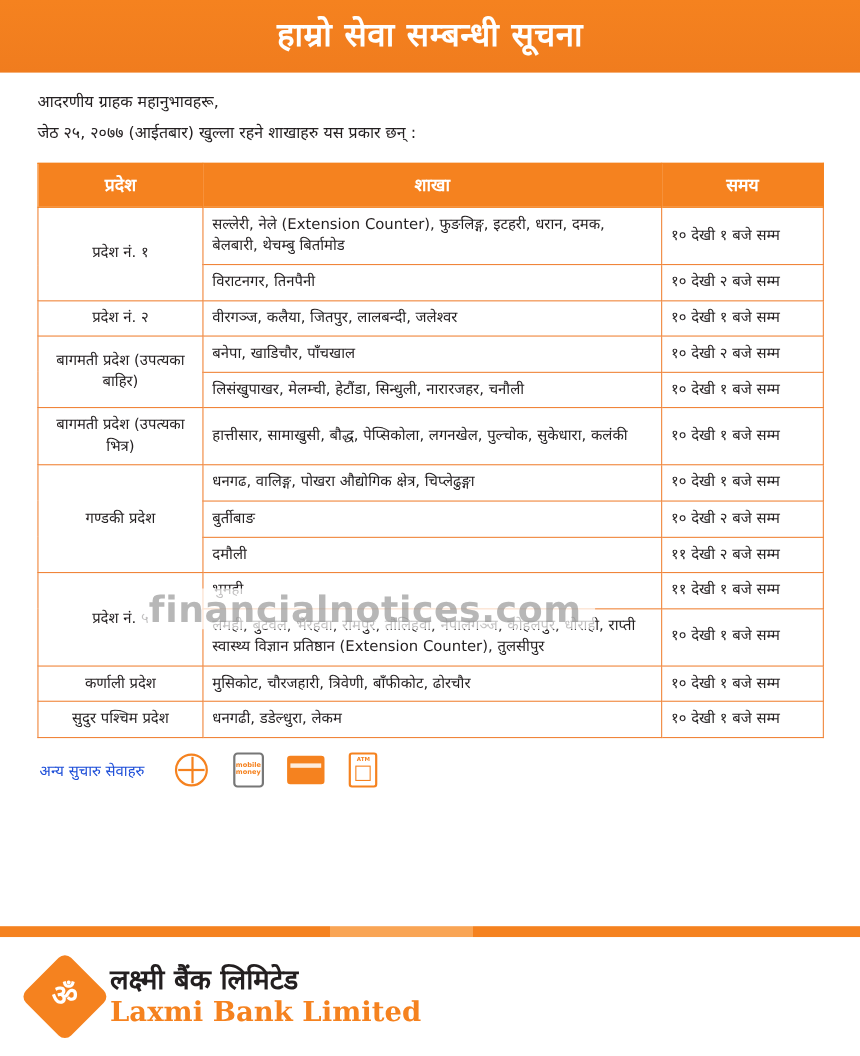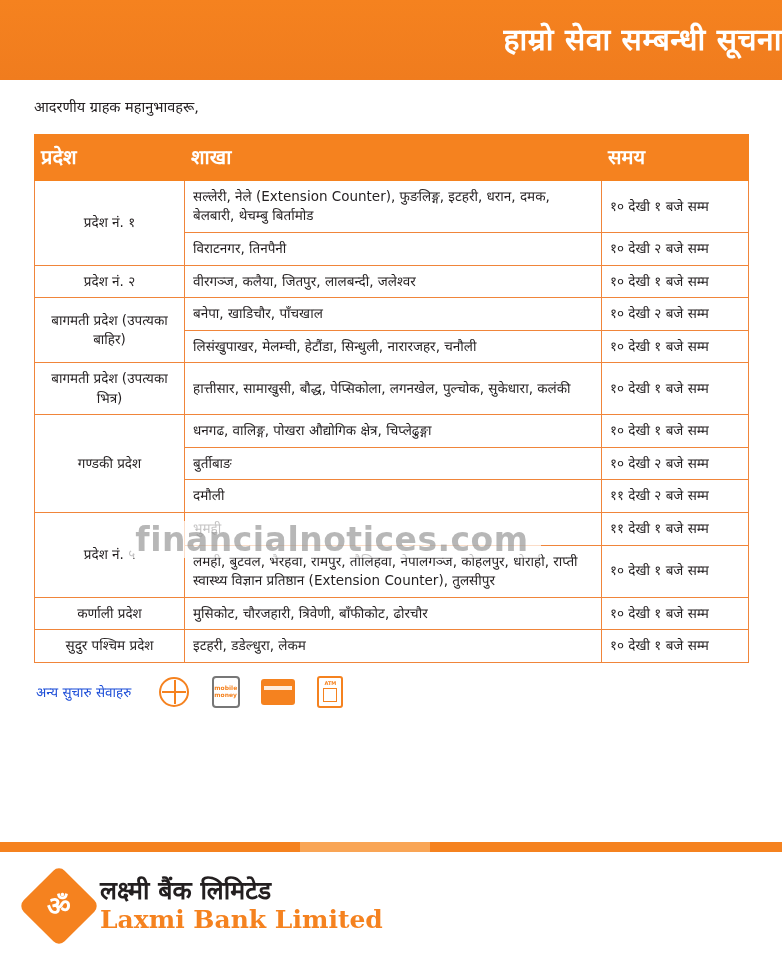--- a/index.html
+++ b/index.html
@@ -15,26 +15,26 @@
     position: relative;
   }
   .page {
     width: 782px;
     height: 960px;
     position: relative;
     background: #ffffff;
   }
   
   .header {
-    height: 80px;
+    height: 66px;
     background: #f47b20;
     background: linear-gradient(180deg, #f5821f 0%, #f07c1e 100%);
     display: flex;
     align-items: center;
-    justify-content: flex-end;
+    justify-content: center;
   }
   .header-title {
     color: #ffffff;
     font-size: 30px;
     font-weight: bold;
     letter-spacing: 0.5px;
     text-align: center;
     line-height: 1;
   }
   
@@ -62,23 +62,23 @@
     border: 1px solid #f0853a;
     padding: 6px 8px;
     vertical-align: middle;
     color: #231f20;
     font-size: 13.5px;
     line-height: 1.45;
   }
   table.notice thead th {
     background: #f5821f;
     color: #ffffff;
-    font-size: 20px;
-    font-weight: bold;
-    text-align: left;
+    font-size: 16px;
+    font-weight: bold;
+    text-align: center;
     padding: 8px 6px;
     border: 1px solid #f5821f;
   }
   .col-prov { width: 150px; }
   .col-branch { width: 417px; }
   .col-time { width: 147px; }
   td.prov {
     text-align: center;
     font-size: 14.5px;
     line-height: 1.5;
@@ -285,20 +285,21 @@
 <body>
 
 <div class="page">
 
   <div class="header">
     <div class="header-title">हाम्रो सेवा सम्बन्धी सूचना</div>
   </div>
 
   <div class="intro">
     <div class="intro-line">आदरणीय ग्राहक महानुभावहरू,</div>
+    <div class="intro-line">जेठ २५, २०७७ (आईतबार) खुल्ला रहने शाखाहरु यस प्रकार छन् :</div>
   </div>
 
   <div class="table-wrap">
     <table class="notice">
       <colgroup>
         <col class="col-prov">
         <col class="col-branch">
         <col class="col-time">
       </colgroup>
       <thead>
@@ -359,21 +360,21 @@
             <td class="branch">लमही, बुटवल, भैरहवा, रामपुर, तौलिहवा, नेपालगञ्ज, कोहलपुर, धोराही, राप्ती स्वास्थ्य विज्ञान प्रतिष्ठान (Extension Counter), तुलसीपुर</td>
             <td class="time">१० देखी १ बजे सम्म</td>
           </tr>
           <tr>
             <td class="prov">कर्णाली प्रदेश</td>
             <td class="branch">मुसिकोट, चौरजहारी, त्रिवेणी, बाँफीकोट, ढोरचौर</td>
             <td class="time">१० देखी १ बजे सम्म</td>
           </tr>
           <tr>
             <td class="prov">सुदुर पश्चिम प्रदेश</td>
-            <td class="branch">इटहरी, डडेल्धुरा, लेकम</td>
+            <td class="branch">धनगढी, डडेल्धुरा, लेकम</td>
             <td class="time">१० देखी १ बजे सम्म</td>
           </tr>
         </tbody>
     </table>
 
     <div class="watermark">
       <div class="wm-box">
         <div class="wm-main">financialnotices.com</div>
       </div>
     </div>

